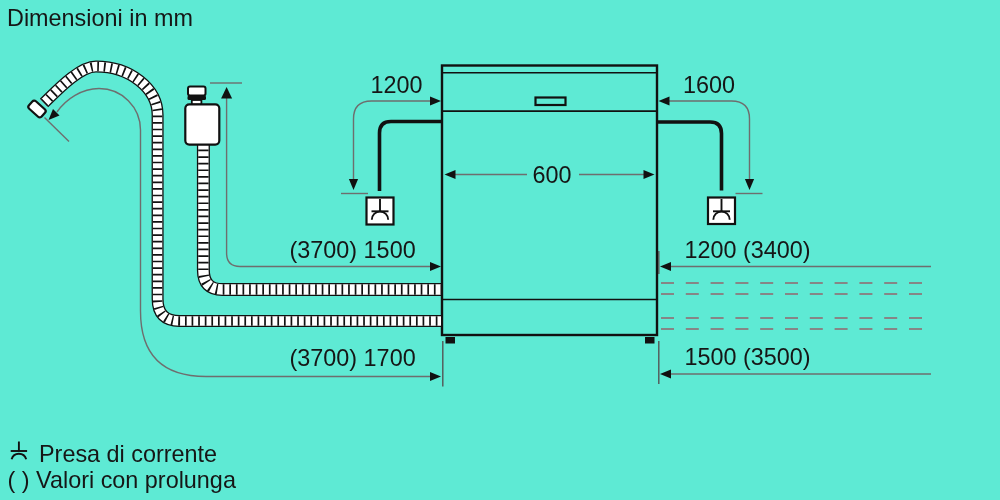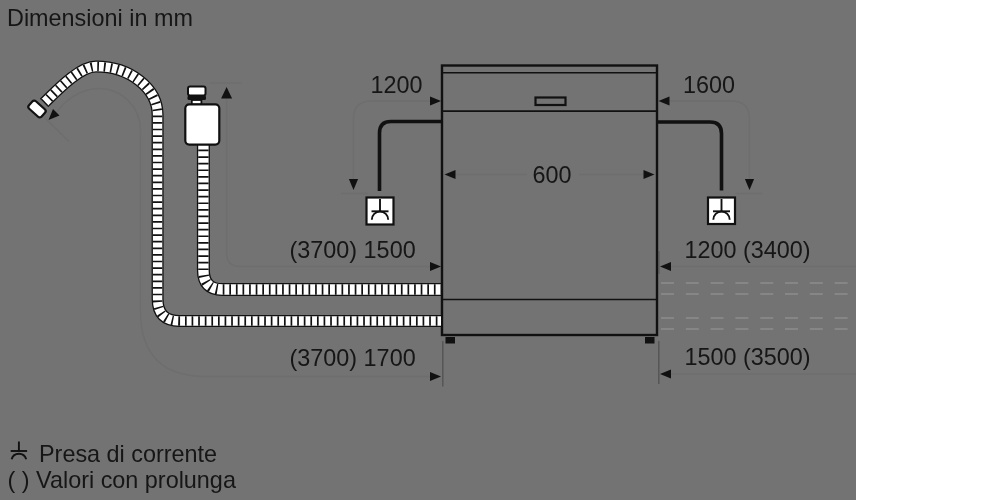--- a/index.html
+++ b/index.html
@@ -1,16 +1,16 @@
 <!DOCTYPE html>
 <html><head>
 <meta charset="utf-8">
 <style>
   html,body{margin:0;padding:0;background:#ffffff;}
-  #wrap{position:relative;width:856px;height:500px;background:#737373;overflow:hidden;}
+  #wrap{position:relative;width:1000px;height:500px;background:#5eead4;overflow:hidden;}
   svg{position:absolute;left:0;top:0;}
   text{font-family:"Liberation Sans",sans-serif;fill:#161616;}
 </style>
 </head>
 <body>
 <div id="wrap">
 <svg width="1000" height="500" viewBox="0 0 1000 500">
 
   <text x="7" y="25.5" font-size="23.4">Dimensioni in mm</text>
   <text x="370.5" y="92.5" font-size="23.4">1200</text>

